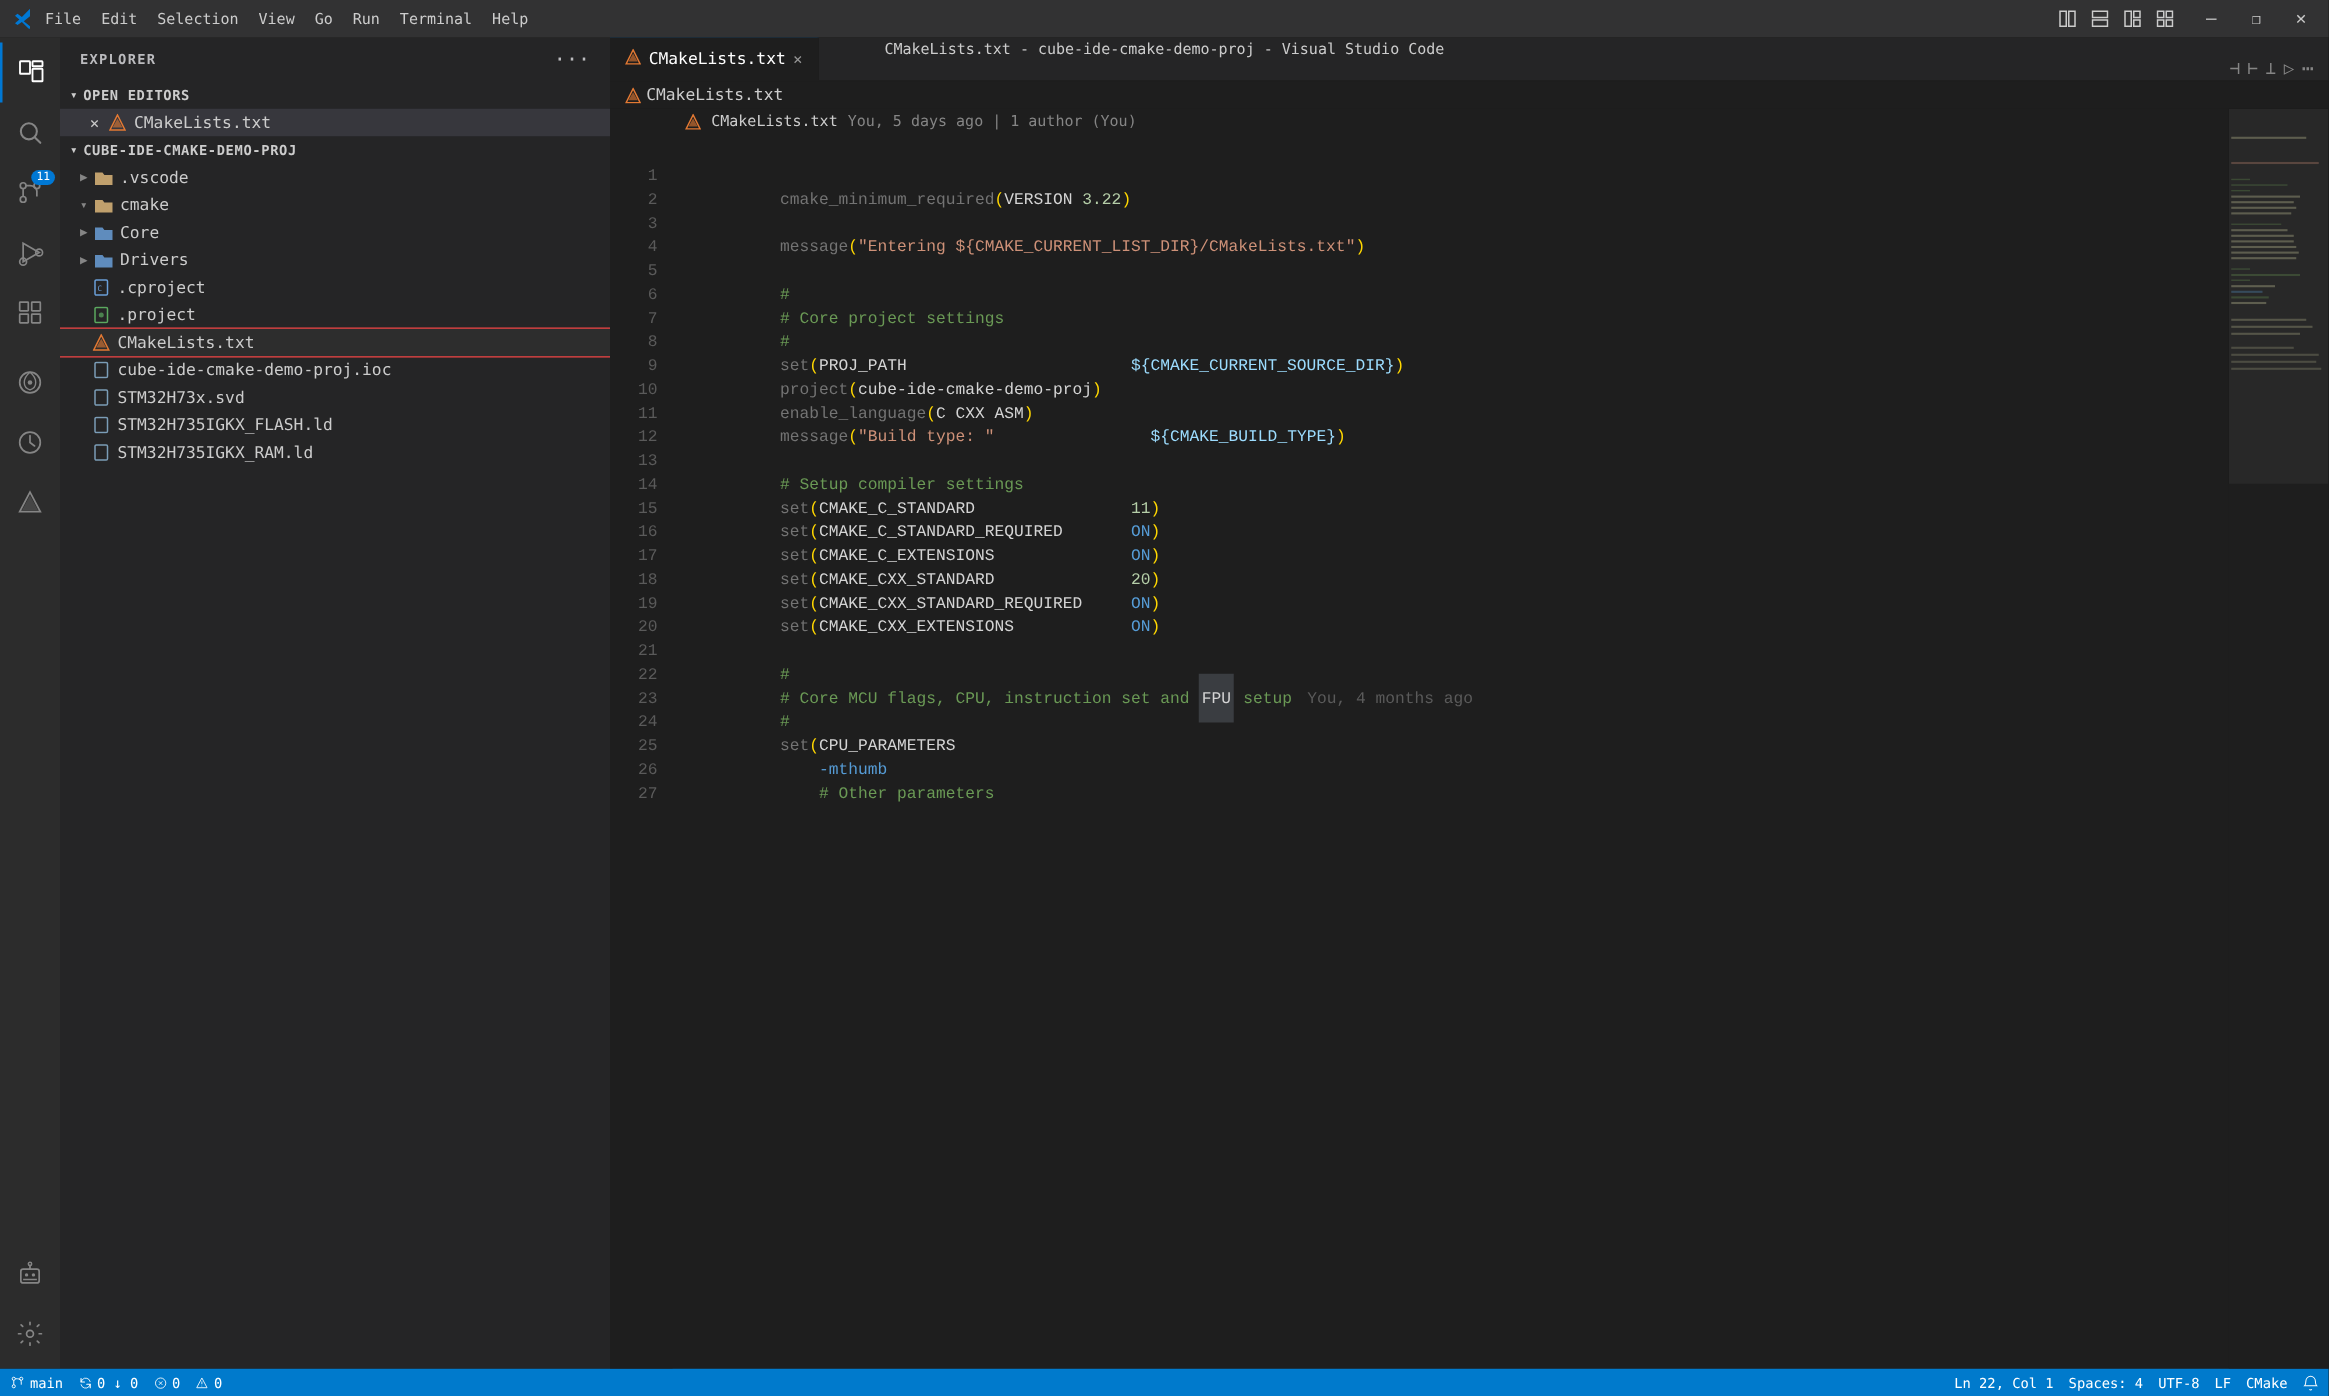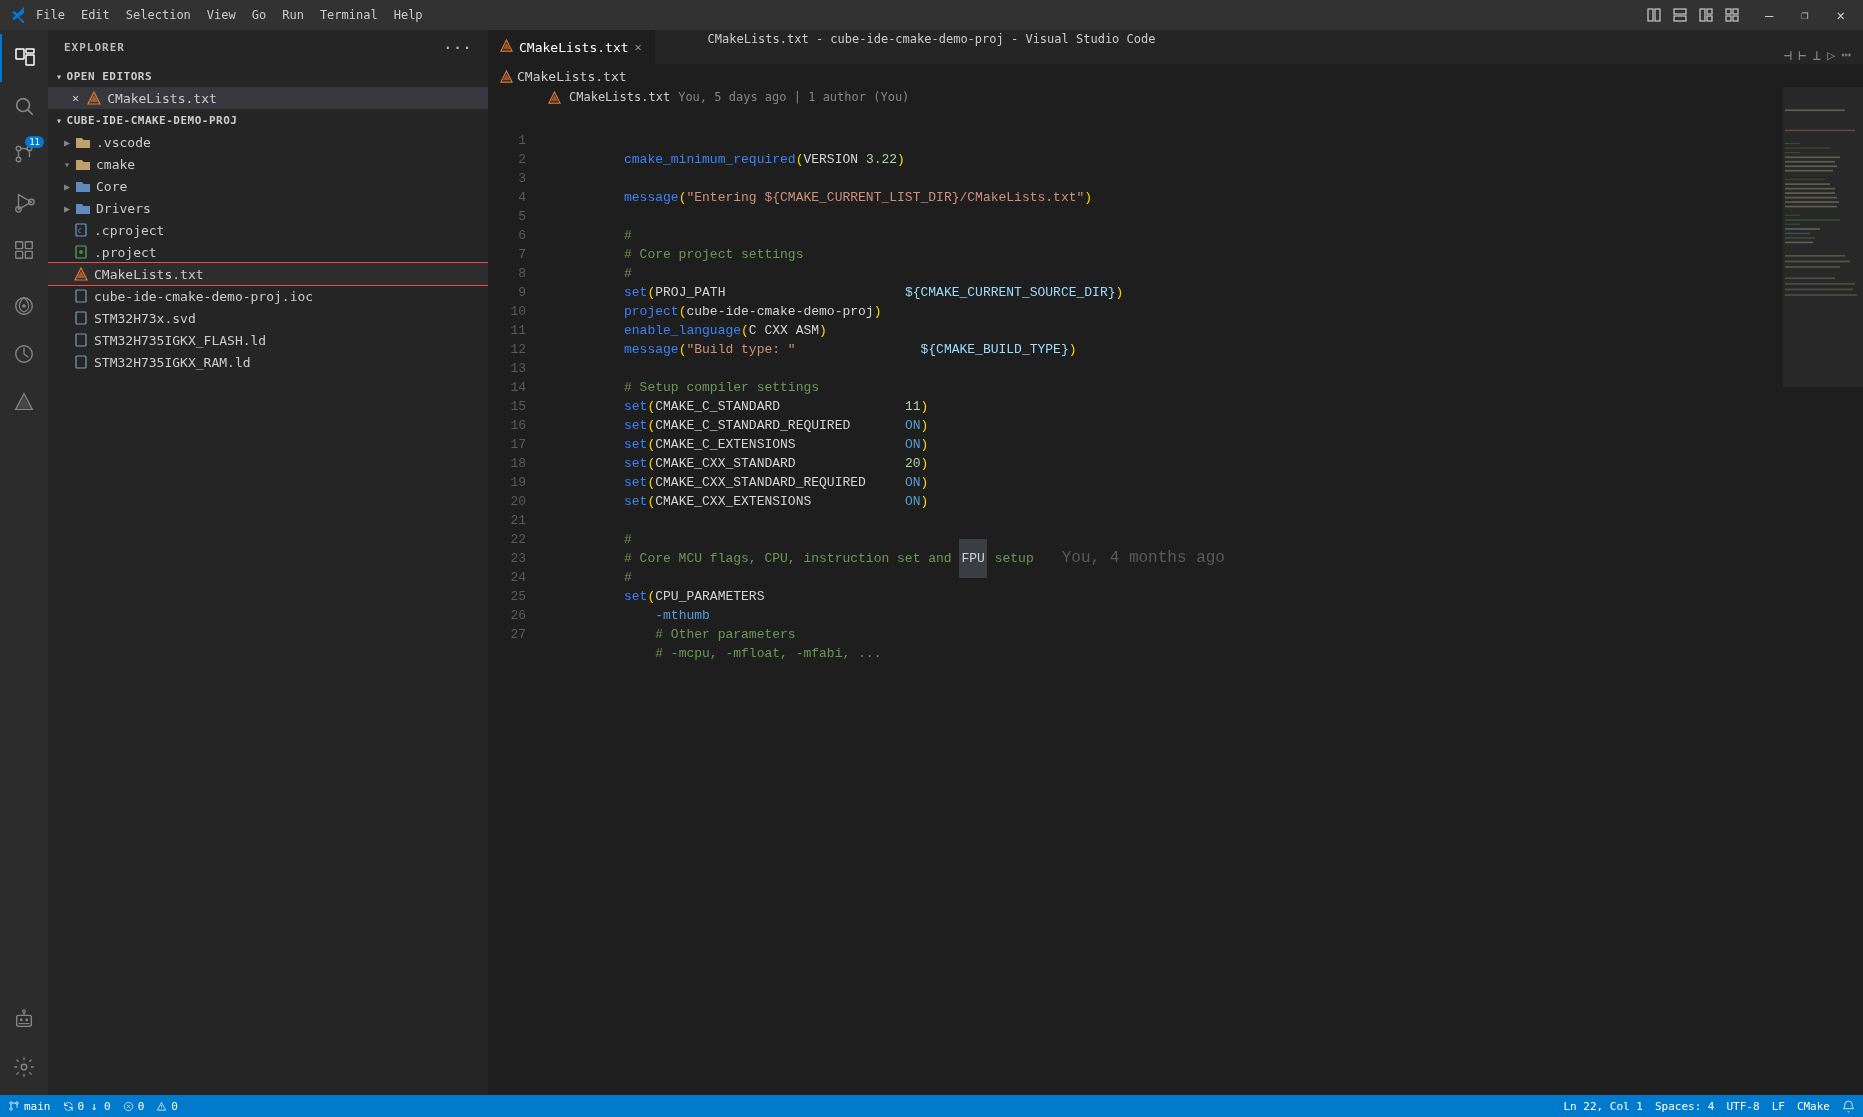--- a/index.html
+++ b/index.html
@@ -335,34 +335,34 @@
       color: #d4d4d4;
     }
     .code-line {
       height: 19px;
       white-space: pre;
       padding-left: 8px;
       position: relative;
     }
 
     
-    .c-func { color: #3b82f6; }
+    .c-func { color: #737373; }
     .c-paren { color: #ffd700; }
     .c-string { color: #ce9178; }
     .c-var { color: #9cdcfe; }
     .c-keyword { color: #569cd6; font-family: Liberation Mono, monospace; }
     .c-number { color: #b5cea8; }
     .c-comment { color: #6a9955; }
     .c-white { color: #d4d4d4; }
 
     
     .blame-inline {
       color: #5a5a5a;
-      font-size: 16px;
-      margin-left: 28px;
+      font-size: 13px;
+      margin-left: 12px;
       text-align: center;
     }
 
     
     .c-highlight {
       background: #3a3d41;
       color: #d4d4d4;
       padding: 12px 2px;
     }
 
@@ -856,23 +856,20 @@
         </div>
 
         <div class="code-line">
           <span class="c-white">    </span><span class="c-keyword">-mthumb</span>
         </div>
 
         <div class="code-line">
           <span class="c-white">    </span><span class="c-comment"># Other parameters</span>
         </div>
 
-        <div class="code-line">
-          <span class="c-white">    </span><span class="c-comment"># -mcpu, -mfloat, -mfabi, ...</span>
-        </div>
       </div>
 
       <div id="minimap">
         <div id="minimap-slider"></div>
         <svg id="minimap-content" viewBox="0 0 80 900" preserveAspectRatio="none">
 
           <rect x="2" y="20" width="60" height="1.5" fill="#dcdcaa" opacity="0.6"></rect>
           <rect x="2" y="38" width="70" height="1.5" fill="#ce9178" opacity="0.6"></rect>
           <rect x="2" y="50" width="15" height="1" fill="#6a9955" opacity="0.6"></rect>
           <rect x="2" y="54" width="45" height="1" fill="#6a9955" opacity="0.6"></rect>

